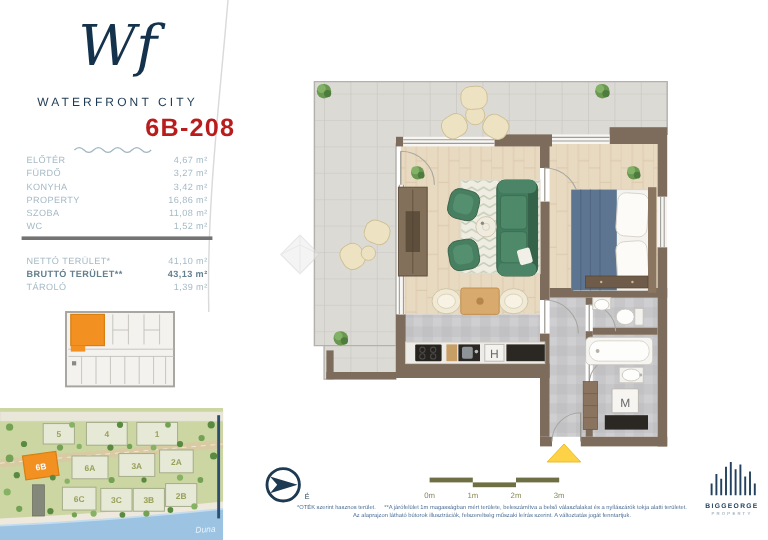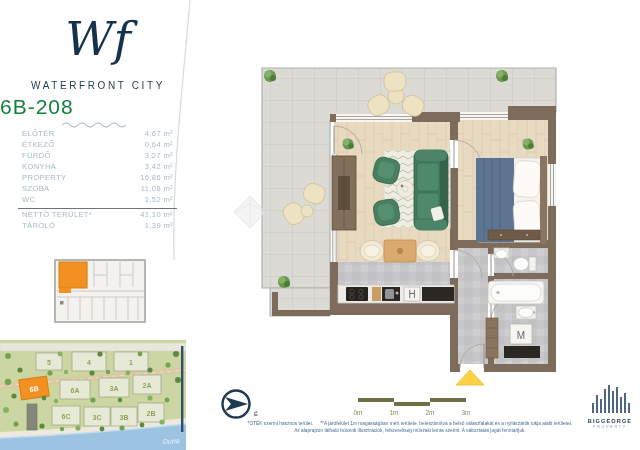--- a/index.html
+++ b/index.html
@@ -4,28 +4,28 @@
 <style>
   html,body{margin:0;padding:0;background:#888;}
   #stage{position:relative;width:640px;height:450px;background:#ffffff;overflow:hidden;
          font-family:"Liberation Sans",sans-serif;margin:0 auto;}
   .abs{position:absolute;}
   
   #logo{left:0;top:10px;width:196px;text-align:center;color:#14324c;}
   #logo .mono{font-family:"DejaVu Serif",serif;font-style:italic;font-size:47px;line-height:58px;}
   #brandname{left:0;top:80px;width:196px;text-align:center;font-size:10px;letter-spacing:2.6px;
              color:#1c3a54;font-weight:500;}
-  #unitid{left:0;top:95px;width:196px;text-align:left;font-size:21px;font-weight:400;
-          letter-spacing:1px;color:#15803d;}
+  #unitid{left:0;top:95px;width:196px;text-align:right;font-size:21px;font-weight:700;
+          letter-spacing:1px;color:#b91c1c;}
   #wave{left:58px;top:121px;}
   #areatable{left:0;top:128px;width:196px;text-decoration:underline;}
   .arow{position:relative;height:11px;font-size:7.6px;letter-spacing:.35px;color:#a4bac6;}
   .arow .lab{position:absolute;left:22px;top:1px;}
   .arow .val{position:absolute;right:23px;top:1px;}
-  #totals{margin-top:3px;border-top:1px solid #737373;padding-top:0;margin-left:18px;margin-right:19px;}
+  #totals{margin-top:3px;border-top:3px solid #737373;padding-top:12px;margin-left:18px;margin-right:19px;}
   #totals .arow .lab{left:4px;} #totals .arow .val{right:4px;}
   .arow.bold{color:#64808f;font-weight:bold;}
   
   #footnotes{left:238px;top:420px;width:344px;text-align:center;font-size:4.8px;
              color:#4a6d96;line-height:1.55;}
   #footnotes .n2{margin-left:7px;}
   #biggeorge{left:582px;top:383px;width:56px;text-align:center;}
   #biggeorge .bgname{font-size:5.6px;letter-spacing:1.1px;color:#23415e;font-weight:bold;margin-top:1px;}
   #biggeorge .bgdiv{font-size:3.6px;letter-spacing:1.8px;color:#8096a8;margin-top:1px;}
   svg text{font-family:"Liberation Sans",sans-serif;}
@@ -47,24 +47,20 @@
   <svg class="abs" id="wave" width="80" height="8">
     <path d="M4,4 q4,-4 8,0 t8,0 t8,0 t8,0 t8,0 t8,0 t8,0 t8,0" stroke="#9fb6c2" stroke-width="1" fill="none"></path>
   </svg>
 
   <div class="abs" id="areatable">
     <div class="arow">
         <span class="lab">ELŐTÉR</span>
         <span class="val">4,67 m²</span>
       </div>
     <div class="arow">
-        <span class="lab">ÉTKEZŐ</span>
-        <span class="val">0,64 m²</span>
-      </div>
-    <div class="arow">
         <span class="lab">FÜRDŐ</span>
         <span class="val">3,27 m²</span>
       </div>
     <div class="arow">
         <span class="lab">KONYHA</span>
         <span class="val">3,42 m²</span>
       </div>
     <div class="arow">
         <span class="lab">PROPERTY</span>
         <span class="val">16,86 m²</span>
@@ -74,20 +70,24 @@
         <span class="val">11,08 m²</span>
       </div>
     <div class="arow">
         <span class="lab">WC</span>
         <span class="val">1,52 m²</span>
       </div>
     <div id="totals">
       <div class="arow">
           <span class="lab">NETTÓ TERÜLET*</span>
           <span class="val">41,10 m²</span>
+        </div>
+      <div class="arow bold">
+          <span class="lab">BRUTTÓ TERÜLET**</span>
+          <span class="val">43,13 m²</span>
         </div>
       <div class="arow">
           <span class="lab">TÁROLÓ</span>
           <span class="val">1,39 m²</span>
         </div>
     </div>
   </div>
 
   <svg class="abs" style="left:52px;top:257px" width="100" height="74" viewBox="0 0 100 74">
     <rect x="3" y="3" width="90" height="62" fill="#f3f2ef" stroke="#a5a49e" stroke-width="1.6"></rect>

